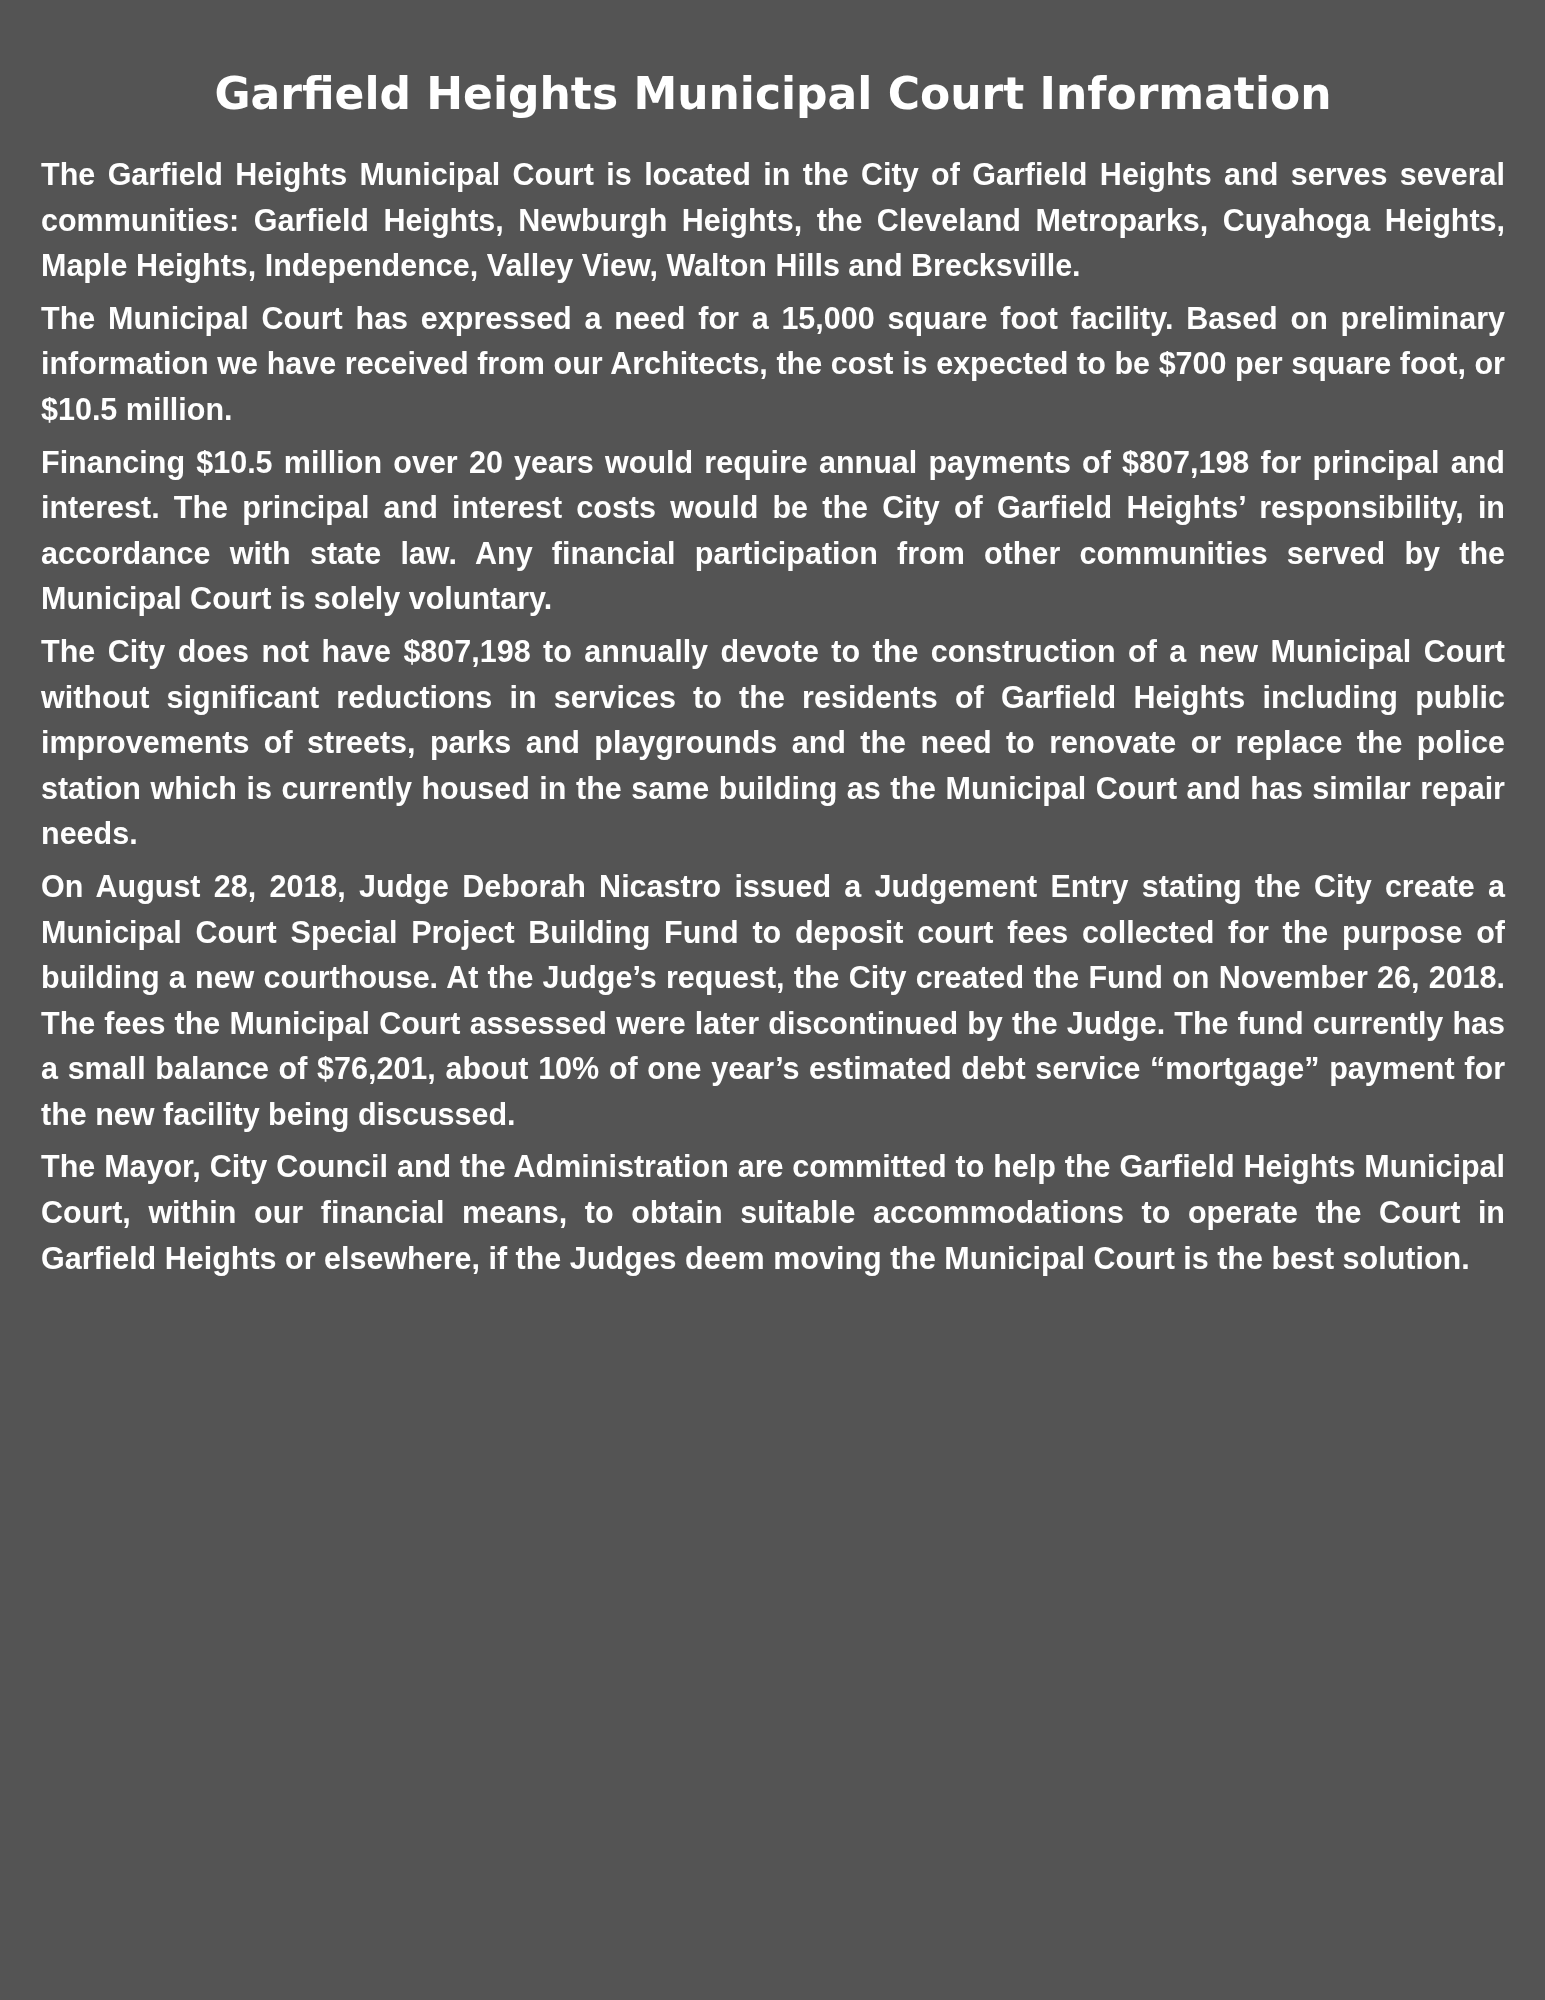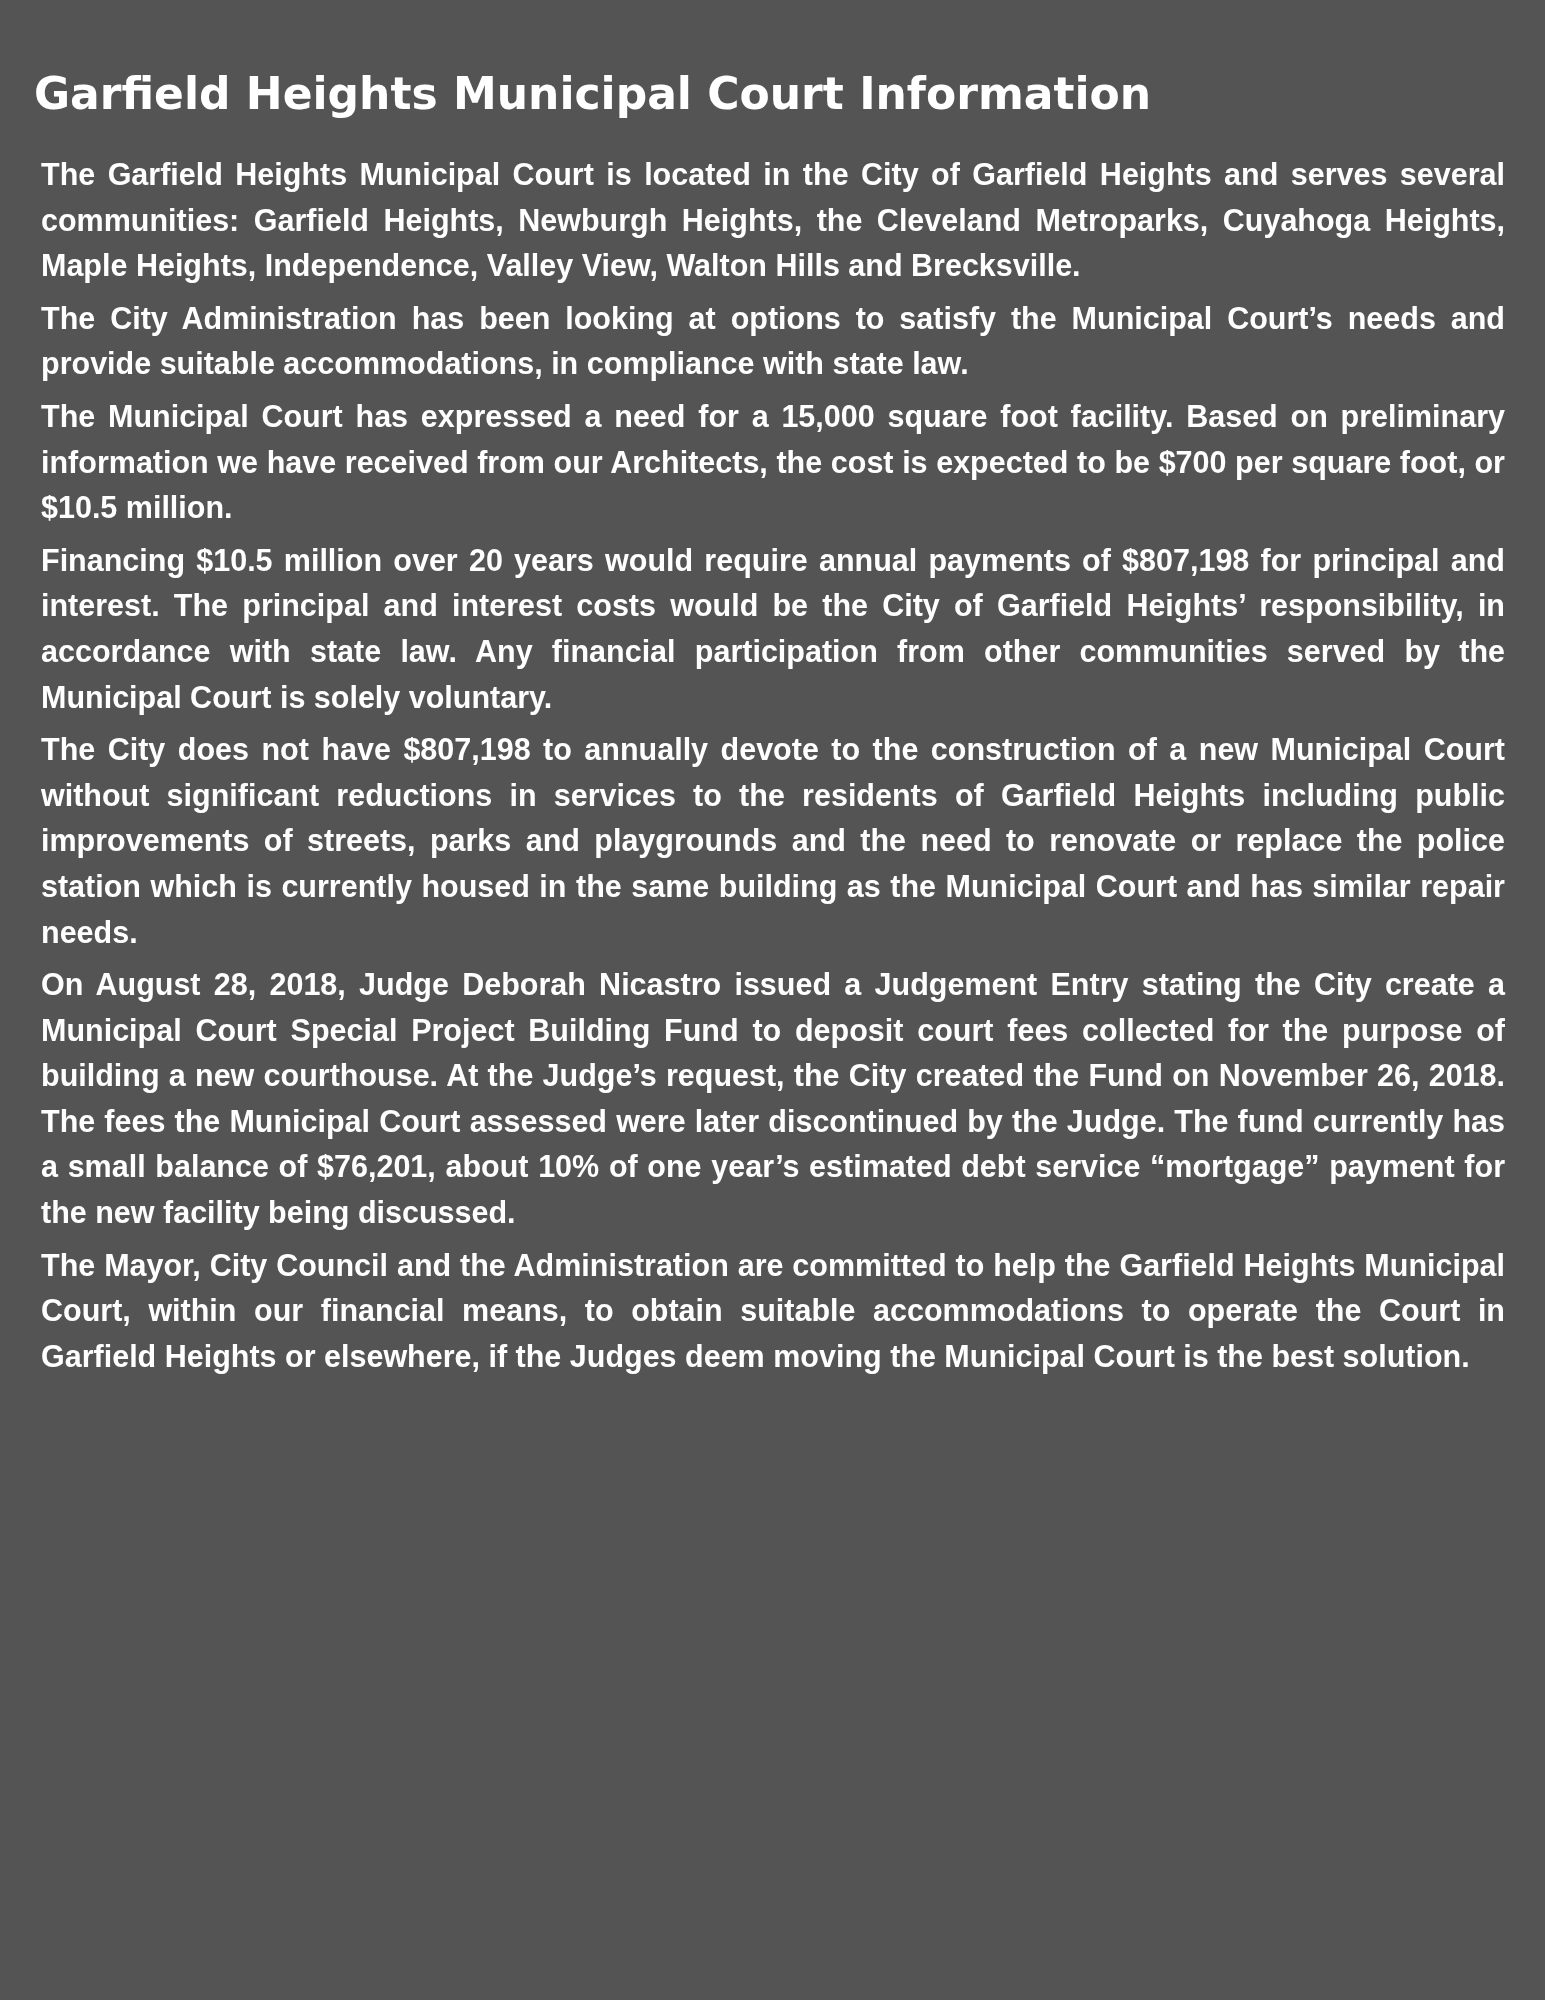--- a/index.html
+++ b/index.html
@@ -15,20 +15,21 @@
     }
     .page {
       position: relative;
       width: 1545px;
       height: 2000px;
       box-sizing: border-box;
       padding: 58px 33px 0 34px;
     }
     .title {
       margin: 0;
+      text-align: center;
       font-family: "DejaVu Sans", sans-serif;
       font-weight: bold;
       font-size: 44px;
       line-height: 72px;
       letter-spacing: 0px;
       color: #ffffff;
     }
     .body {
       margin-top: 22px;
       font-family: "Liberation Sans", sans-serif;
@@ -42,20 +43,19 @@
       text-align: justify;
     }
   </style>
 </head>
 <body>
 
 <div class="page">
   <h1 class="title">Garfield Heights Municipal Court Information</h1>
   <div class="body">
     <p class="para">The Garfield Heights Municipal Court is located in the City of Garfield Heights and serves several communities: Garfield Heights, Newburgh Heights, the Cleveland Metroparks, Cuyahoga Heights, Maple Heights, Independence, Valley View, Walton Hills and Brecksville.</p>
-    <p class="para">The City Administration has been looking at options to satisfy the Municipal Court’s needs and provide suitable accommodations, in compliance with state law.</p>
     <p class="para">The Municipal Court has expressed a need for a 15,000 square foot facility. Based on preliminary information we have received from our Architects, the cost is expected to be $700 per square foot, or $10.5 million.</p>
     <p class="para">Financing $10.5 million over 20 years would require annual payments of $807,198 for principal and interest. The principal and interest costs would be the City of Garfield Heights’ responsibility, in accordance with state law. Any financial participation from other communities served by the Municipal Court is solely voluntary.</p>
     <p class="para">The City does not have $807,198 to annually devote to the construction of a new Municipal Court without significant reductions in services to the residents of Garfield Heights including public improvements of streets, parks and playgrounds and the need to renovate or replace the police station which is currently housed in the same building as the Municipal Court and has similar repair needs.</p>
     <p class="para">On August 28, 2018, Judge Deborah Nicastro issued a Judgement Entry stating the City create a Municipal Court Special Project Building Fund to deposit court fees collected for the purpose of building a new courthouse. At the Judge’s request, the City created the Fund on November 26, 2018. The fees the Municipal Court assessed were later discontinued by the Judge. The fund currently has a small balance of $76,201, about 10% of one year’s estimated debt service “mortgage” payment for the new facility being discussed.</p>
     <p class="para">The Mayor, City Council and the Administration are committed to help the Garfield Heights Municipal Court, within our financial means, to obtain suitable accommodations to operate the Court in Garfield Heights or elsewhere, if the Judges deem moving the Municipal Court is the best solution.</p>
   </div>
 </div>
 
 </body></html>

